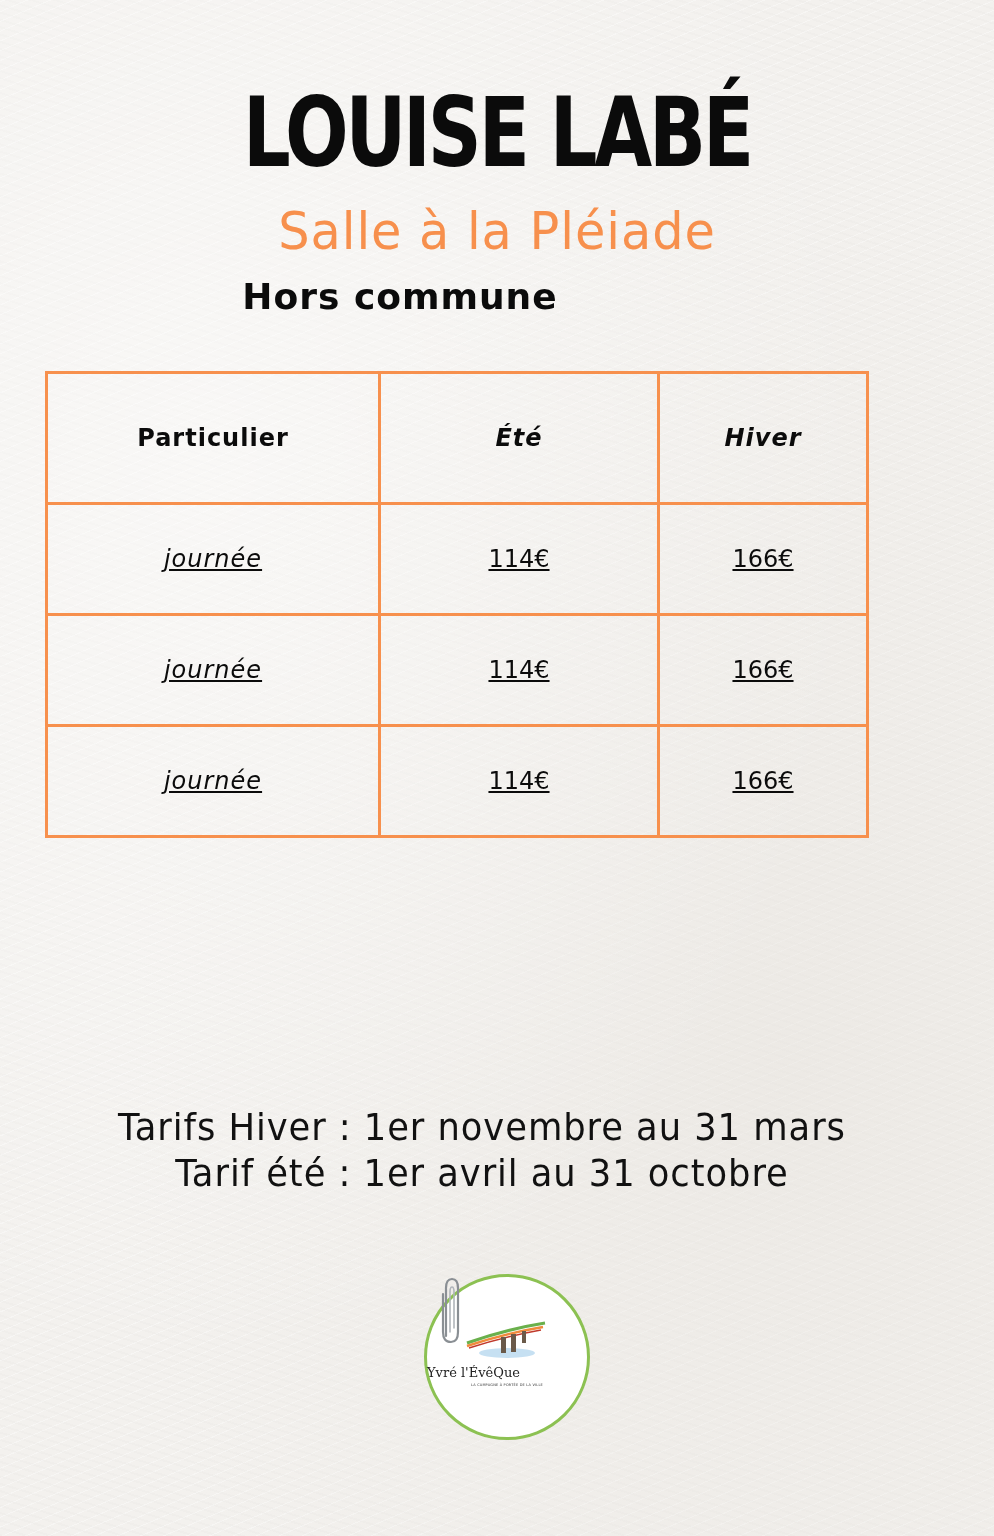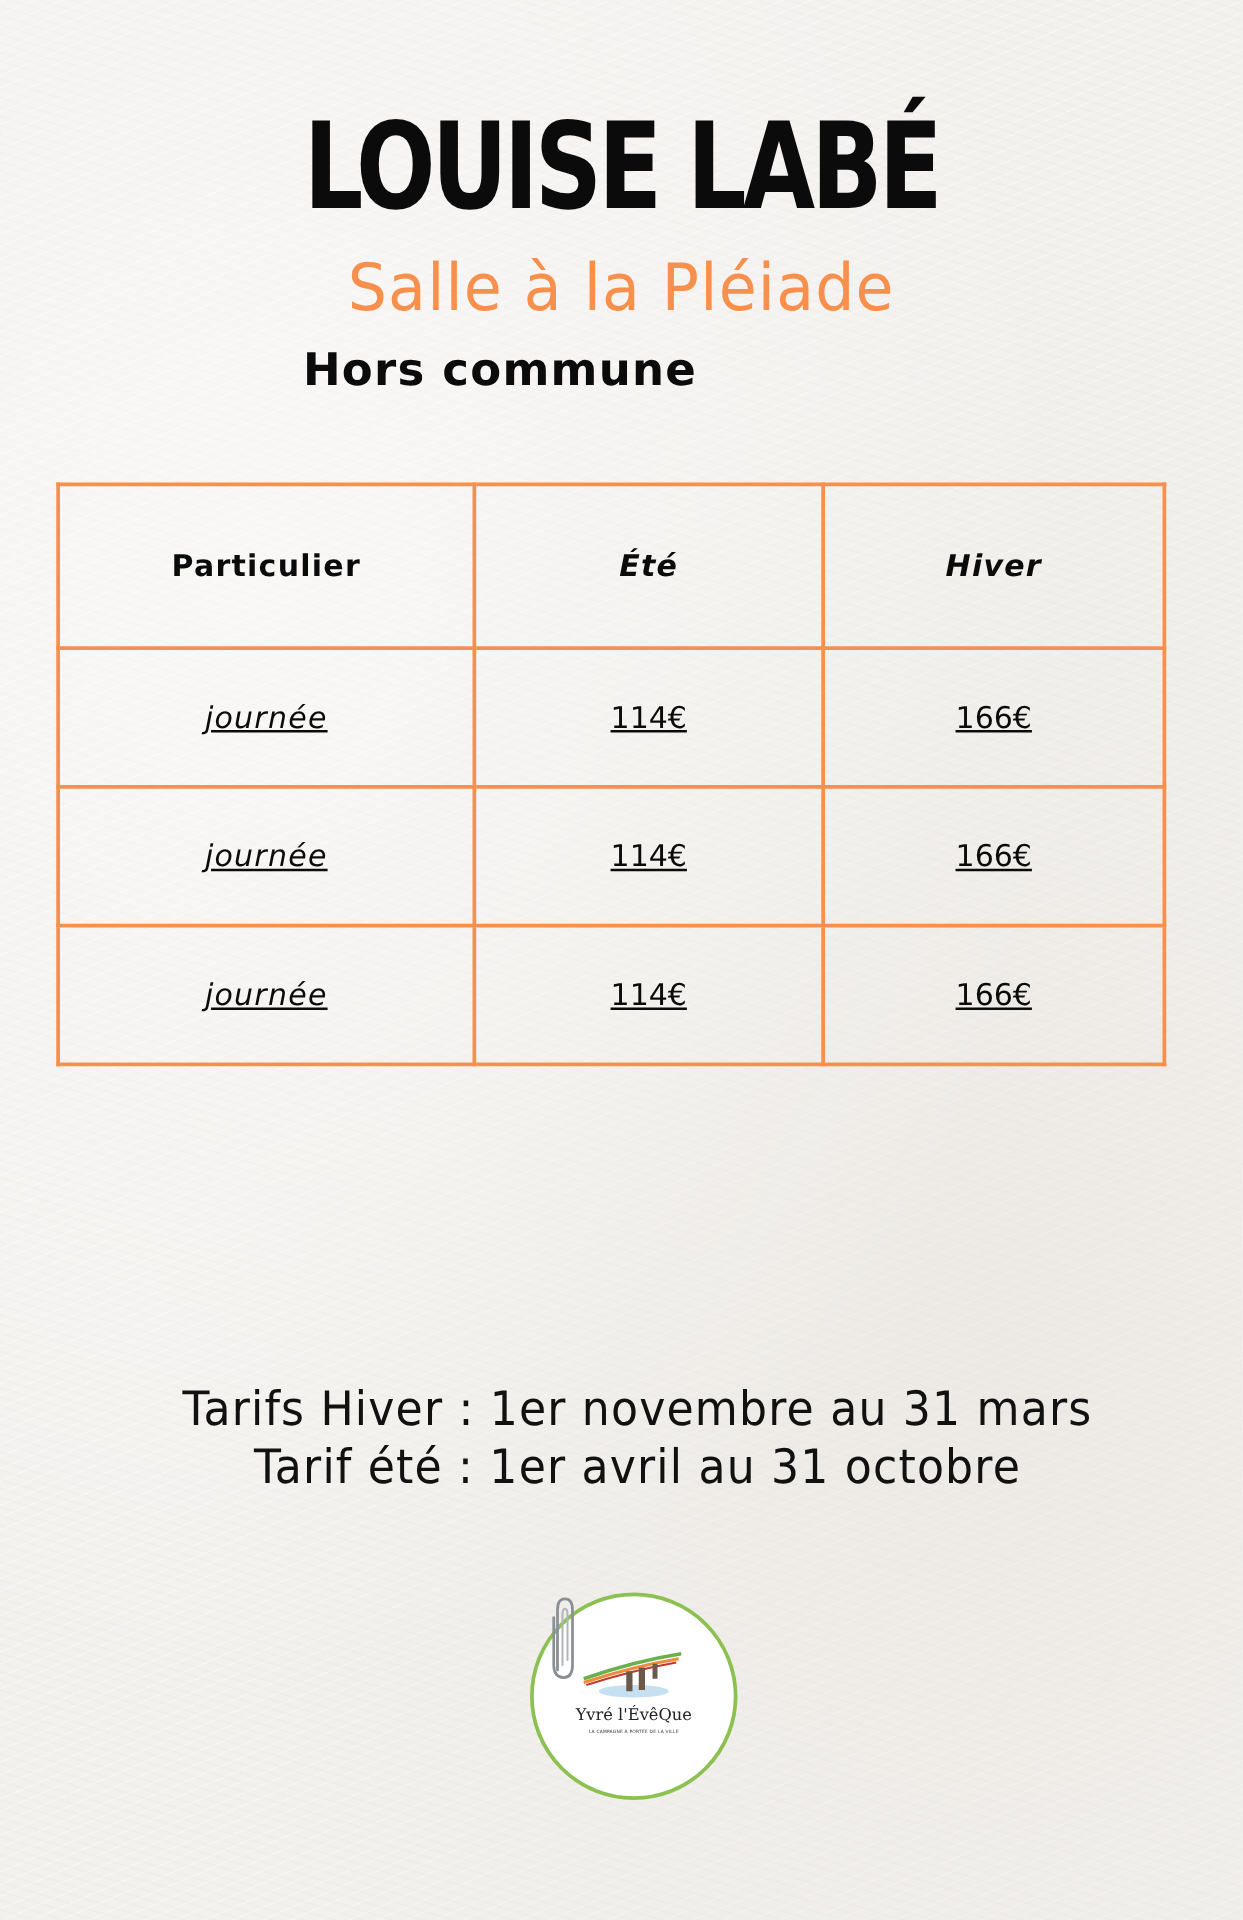--- a/index.html
+++ b/index.html
@@ -26,52 +26,52 @@
     font-family:"DejaVu Sans", sans-serif; font-size:52px; line-height:66px;
     color:#f7904d; letter-spacing:1px;
     transform:scaleX(0.95);
   }
   .section {
     position:absolute; left:0; width:800px; top:274px; text-align:center;
     font-family:"DejaVu Sans", sans-serif; font-weight:bold; font-size:36px; line-height:46px;
     color:#0b0b0b; letter-spacing:1px;
   }
   table.pricing {
-    position:absolute; left:45px; top:386px; width:888px;
+    position:absolute; left:45px; top:371px; width:824px;
     border-collapse:collapse;
   }
   table.pricing td {
     border:3px solid #f7904d;
     text-align:center; vertical-align:middle;
     font-size:24px; color:#0b0b0b;
     padding:0;
   }
   table.pricing td.c1 { width:330px; }
   table.pricing td.c2 { width:276px; }
   table.pricing tr.head td { height:128px; }
   table.pricing tr.row td { height:108px;text-decoration:underline; }
   tr.head.tall td { height:128px; }
   tr.head.short td { height:108px; }
   .cat { font-weight:bold; letter-spacing:1px; }
   .season { font-weight:bold; font-style:italic; letter-spacing:1px; }
   .period { font-style:italic; letter-spacing:1px; }
   .price { letter-spacing:0; }
   .notes {
     position:absolute; left:0; width:964px; top:1104px; text-align:center;
-    font-size:38px; line-height:46px; color:#111; letter-spacing:1px;padding-left:28px;
+    font-size:38px; line-height:46px; color:#111; letter-spacing:1px;
   }
   .notes div { transform:scaleX(0.93); }
   .logo {
     position:absolute; left:424px; top:1274px; width:166px; height:166px;
     border-radius:50%; background:#fff; border:3px solid #8cc152;
     box-sizing:border-box;
   }
   .logo svg { position:absolute; left:0; top:0; }
   .logo-name {
-    position:absolute; left:0; width:100%; top:88px; text-align:center;
+    position:absolute; left:0; width:100%; top:88px; text-align:left;
     font-family:"DejaVu Serif", serif; font-size:13px; color:#222;
   }
   .logo-tag {
     position:absolute; left:0; width:100%; top:106px; text-align:center;
     font-size:3.5px; color:#333; letter-spacing:0.2px;
   }
   .clip {
     position:absolute; left:440px; top:1276px; width:22px; height:70px;
   }
 </style>

